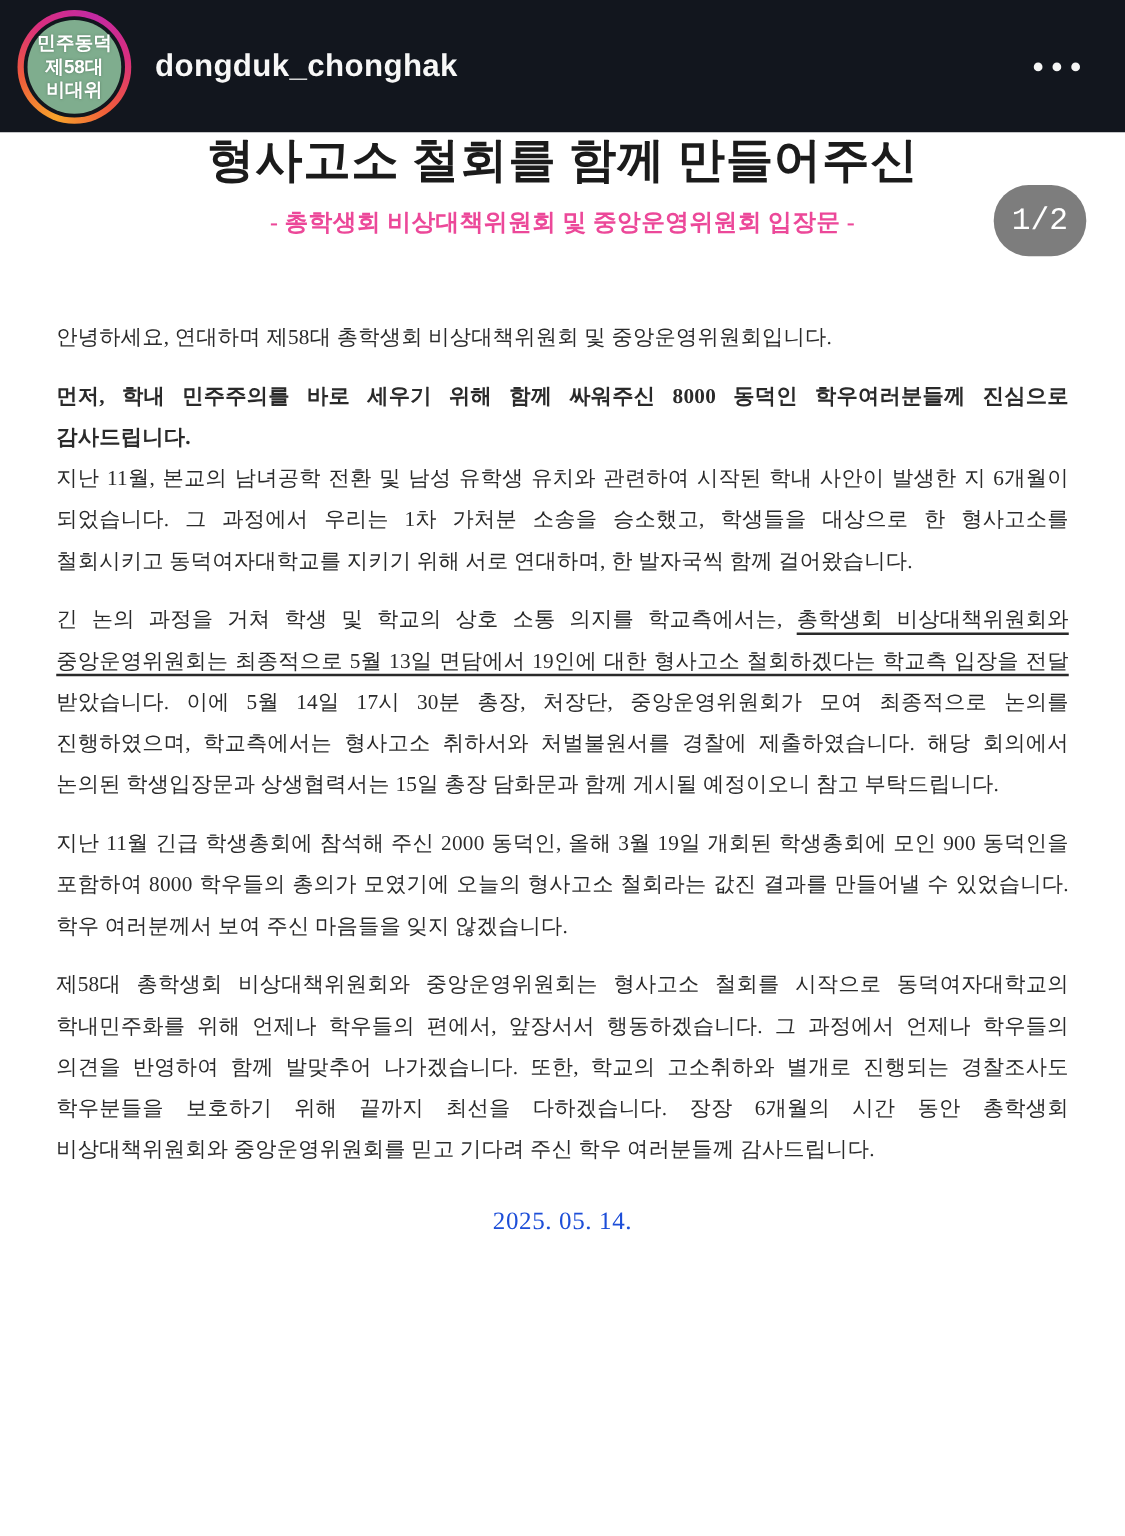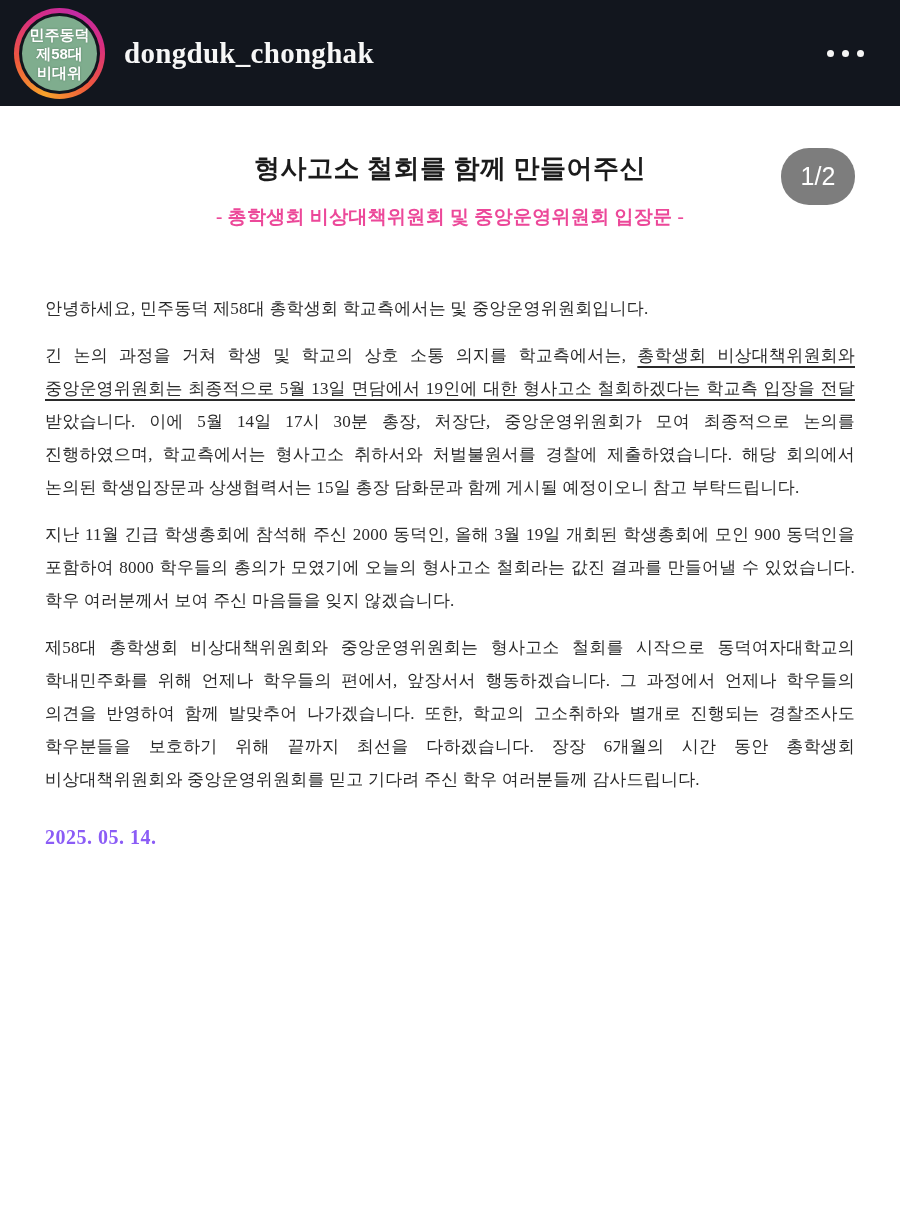--- a/index.html
+++ b/index.html
@@ -45,23 +45,23 @@
     font-size: 15px;
     line-height: 19px;
     text-align: center;
     display: flex; flex-direction: column;
     align-items: center; justify-content: center;
     text-shadow: 0 0 2px rgba(60,90,70,.6);
   }
   .username {
     margin-left: 19px;
     color: #f7f7f7;
-    font-family: Liberation Serif, serif;
+    font-family: Liberation Sans, sans-serif;
     font-weight: 700;
-    font-size: 29px;
+    font-size: 25px;
     letter-spacing: 0.3px;
     cursor: pointer;
   }
   .menu-dots {
     margin-left: auto;
     margin-right: 36px;
     display: flex;
     gap: 8px;
     cursor: pointer;
     padding: 10px 0;
@@ -75,36 +75,35 @@
   
   .post-image {
     position: relative;
     height: 1123px;
     background: #ffffff;
     padding: 0 45px;
   }
   .page-badge {
     position: absolute;
     top: 42px;
-    right: 45px;
+    right: 31px;
     width: 74px;
     height: 57px;
     border-radius: 28px;
     background: #7d7d7d;
     color: #ffffff;
-    font-family: Liberation Sans, sans-serif;
+    font-family: Liberation Mono, monospace;
     font-size: 25px;
     display: flex; align-items: center; justify-content: center;
   }
   .doc-title {
-    padding-top: 39px;
     text-align: center;
     color: #1b1b1b;
     font-weight: 700;
-    font-size: 26px;
+    font-size: 38px;
     line-height: 47px;
     letter-spacing: 0.5px;
   }
   .doc-subtitle {
     margin-top: 12px;
     text-align: center;
     color: #ec4899;
     font-weight: 700;
     font-size: 19px;
     letter-spacing: 0.3px;
@@ -121,24 +120,24 @@
   .doc-body p { margin-bottom: 14px; }
   .lead-bold { display: block; font-weight: 700; }
   .emph {
     font-weight: 400;
     text-decoration: underline;
     text-decoration-thickness: 1.5px;
     text-underline-offset: 5px;
   }
   .doc-sign {
     margin-top: 22px;
-    text-align: left;
-    color: #8b5cf6;
+    text-align: center;
+    color: #1d4ed8;
     font-size: 20px;
-    font-weight: 700;
+    font-weight: 400;
     line-height: 39px;
     letter-spacing: 0.5px;
   }
 </style>
 </head>
 <body>
 
 <header class="app-header">
   <div class="avatar-ring">
     <div class="avatar-gap">
@@ -160,21 +159,22 @@
 <main class="post-image">
   <div class="page-badge">1/2</div>
 
   <h1 class="doc-title">
     <span>형사고소 철회를 함께 만들어주신</span><br>
   </h1>
 
   <div class="doc-subtitle">- 총학생회 비상대책위원회 및 중앙운영위원회 입장문 -</div>
 
   <section class="doc-body">
-    <p>안녕하세요, 민주동덕 제58대 총학생회 학교측에서는 및 중앙운영위원회입니다.</p>
+    <p>안녕하세요, 연대하며 제58대 총학생회 비상대책위원회 및 중앙운영위원회입니다.</p>
+    <p><strong class="lead-bold">먼저, 학내 민주주의를 바로 세우기 위해 함께 싸워주신 8000 동덕인 학우여러분들께 진심으로 감사드립니다.</strong><span>지난 11월, 본교의 남녀공학 전환 및 남성 유학생 유치와 관련하여 시작된 학내 사안이 발생한 지 6개월이 되었습니다. 그 과정에서 우리는 1차 가처분 소송을 승소했고, 학생들을 대상으로 한 형사고소를 철회시키고 동덕여자대학교를 지키기 위해 서로 연대하며, 한 발자국씩 함께 걸어왔습니다.</span></p>
     <p><span>긴 논의 과정을 거쳐 학생 및 학교의 상호 소통 의지를 학교측에서는, </span><strong class="emph">총학생회 비상대책위원회와 중앙운영위원회는 최종적으로 5월 13일 면담에서 19인에 대한 형사고소 철회하겠다는 학교측 입장을 전달</strong><span> 받았습니다. 이에 5월 14일 17시 30분 총장, 처장단, 중앙운영위원회가 모여 최종적으로 논의를 진행하였으며, 학교측에서는 형사고소 취하서와 처벌불원서를 경찰에 제출하였습니다. 해당 회의에서 논의된 학생입장문과 상생협력서는 15일 총장 담화문과 함께 게시될 예정이오니 참고 부탁드립니다.</span></p>
     <p>지난 11월 긴급 학생총회에 참석해 주신 2000 동덕인, 올해 3월 19일 개회된 학생총회에 모인 900 동덕인을 포함하여 8000 학우들의 총의가 모였기에 오늘의 형사고소 철회라는 값진 결과를 만들어낼 수 있었습니다. 학우 여러분께서 보여 주신 마음들을 잊지 않겠습니다.</p>
     <p>제58대 총학생회 비상대책위원회와 중앙운영위원회는 형사고소 철회를 시작으로 동덕여자대학교의 학내민주화를 위해 언제나 학우들의 편에서, 앞장서서 행동하겠습니다. 그 과정에서 언제나 학우들의 의견을 반영하여 함께 발맞추어 나가겠습니다. 또한, 학교의 고소취하와 별개로 진행되는 경찰조사도 학우분들을 보호하기 위해 끝까지 최선을 다하겠습니다. 장장 6개월의 시간 동안 총학생회 비상대책위원회와 중앙운영위원회를 믿고 기다려 주신 학우 여러분들께 감사드립니다.</p>
   </section>
 
   <footer class="doc-sign">
     <div>2025. 05. 14.</div>
 
   </footer>
 </main>

